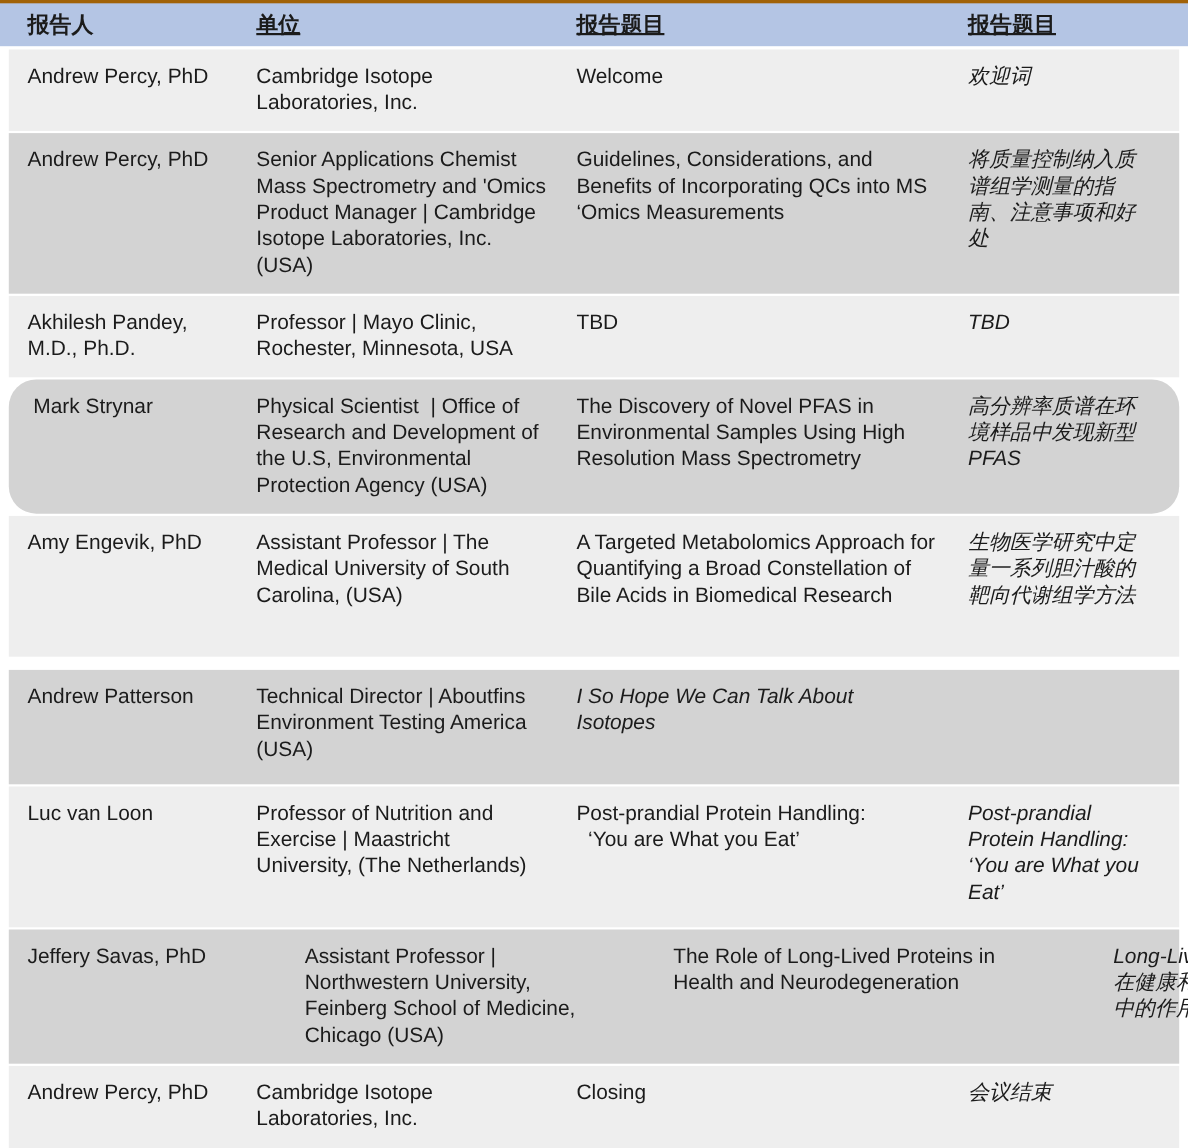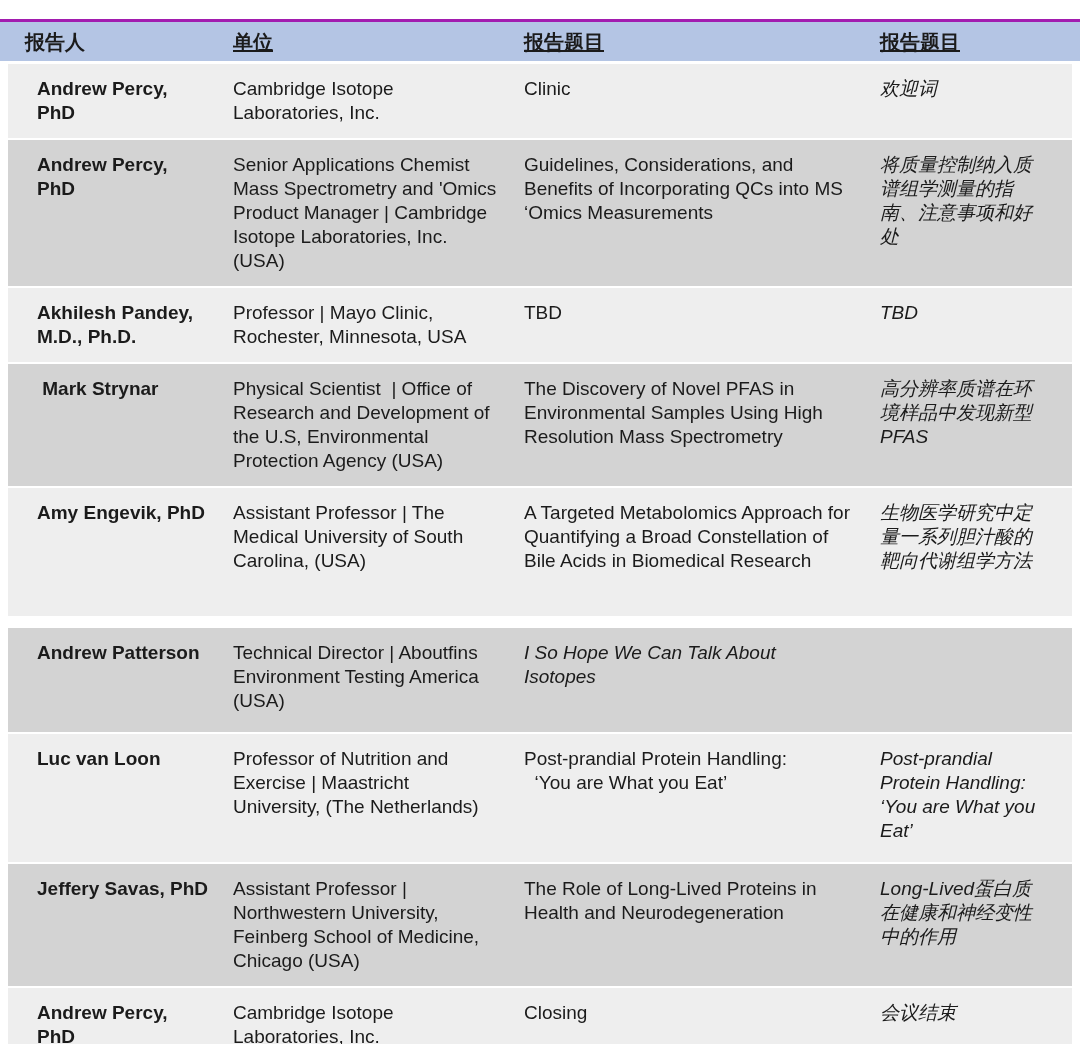--- a/index.html
+++ b/index.html
@@ -10,25 +10,24 @@
     -webkit-font-smoothing:antialiased;
   }
   .page{width:1080px;min-height:1044px;background:#ffffff;}
   
   .thead{
     display:grid;
     grid-template-columns:225px 291px 356px 208px;
     width:1080px;
     height:42px;
     background:#b4c5e4;
-    border-top:3px solid #a21caf;
+    border-top:3px solid #a16207;
     box-sizing:border-box;
     align-items:center;
     margin-bottom:3px;
-    margin-top:19px;
   }
   .th{
     font-weight:bold;
     font-size:20px;
     line-height:22px;
     white-space:pre-wrap;
     box-sizing:border-box;
   }
   .thead .c1{padding-left:25px;}
   .thead .c2,.thead .c3,.thead .c4{padding-left:8px;text-decoration:underline;}
@@ -46,51 +45,51 @@
   .td{
     font-size:19px;
     line-height:24px;
     padding-top:13px;
     padding-bottom:13px;
     padding-right:16px;
     white-space:pre-wrap;
     overflow-wrap:break-word;
     box-sizing:border-box;
   }
-  .trow .c1{padding-left:29px;font-weight:bold;}
+  .trow .c1{padding-left:17px;}
   .trow .c2{padding-left:8px;}
   .trow .c3{padding-left:8px;}
   .trow .c4{padding-left:8px;padding-right:24px;font-style:italic;}
   
   .r1{min-height:72px;}
   .r2{min-height:144px;}
   .r3{min-height:70px;}
-  .r4{min-height:122px;}
+  .r4{min-height:122px;border-radius:25px;}
   .r5{min-height:128px;}
   .r6{min-height:104px;margin-top:12px;}
   .r7{min-height:128px;}
-  .r8{min-height:120px;}
+  .r8{min-height:120px;gap:44px;}
   .r9{min-height:82px;}
 </style>
 </head>
 <body>
 
 <div class="page">
 
   <div class="thead">
     <div class="th c1">报告人</div>
     <div class="th c2">单位</div>
     <div class="th c3">报告题目</div>
     <div class="th c4">报告题目</div>
   </div>
 
   <div class="trow light r1">
     <div class="td c1">Andrew Percy, PhD</div>
     <div class="td c2">Cambridge Isotope Laboratories, Inc.</div>
-    <div class="td c3">Clinic</div>
+    <div class="td c3">Welcome</div>
     <div class="td c4">欢迎词</div>
   </div>
 
   <div class="trow dark r2">
     <div class="td c1">Andrew Percy, PhD</div>
     <div class="td c2">Senior Applications Chemist Mass Spectrometry and 'Omics Product Manager | Cambridge Isotope Labora­tories, Inc. (USA)</div>
     <div class="td c3">Guidelines, Considerations, and Benefits of Incorporating QCs into MS   ‘Omics Measurements</div>
     <div class="td c4">将质量控制纳入质谱组学测量的指南、注意事项和好处</div>
   </div>
 

